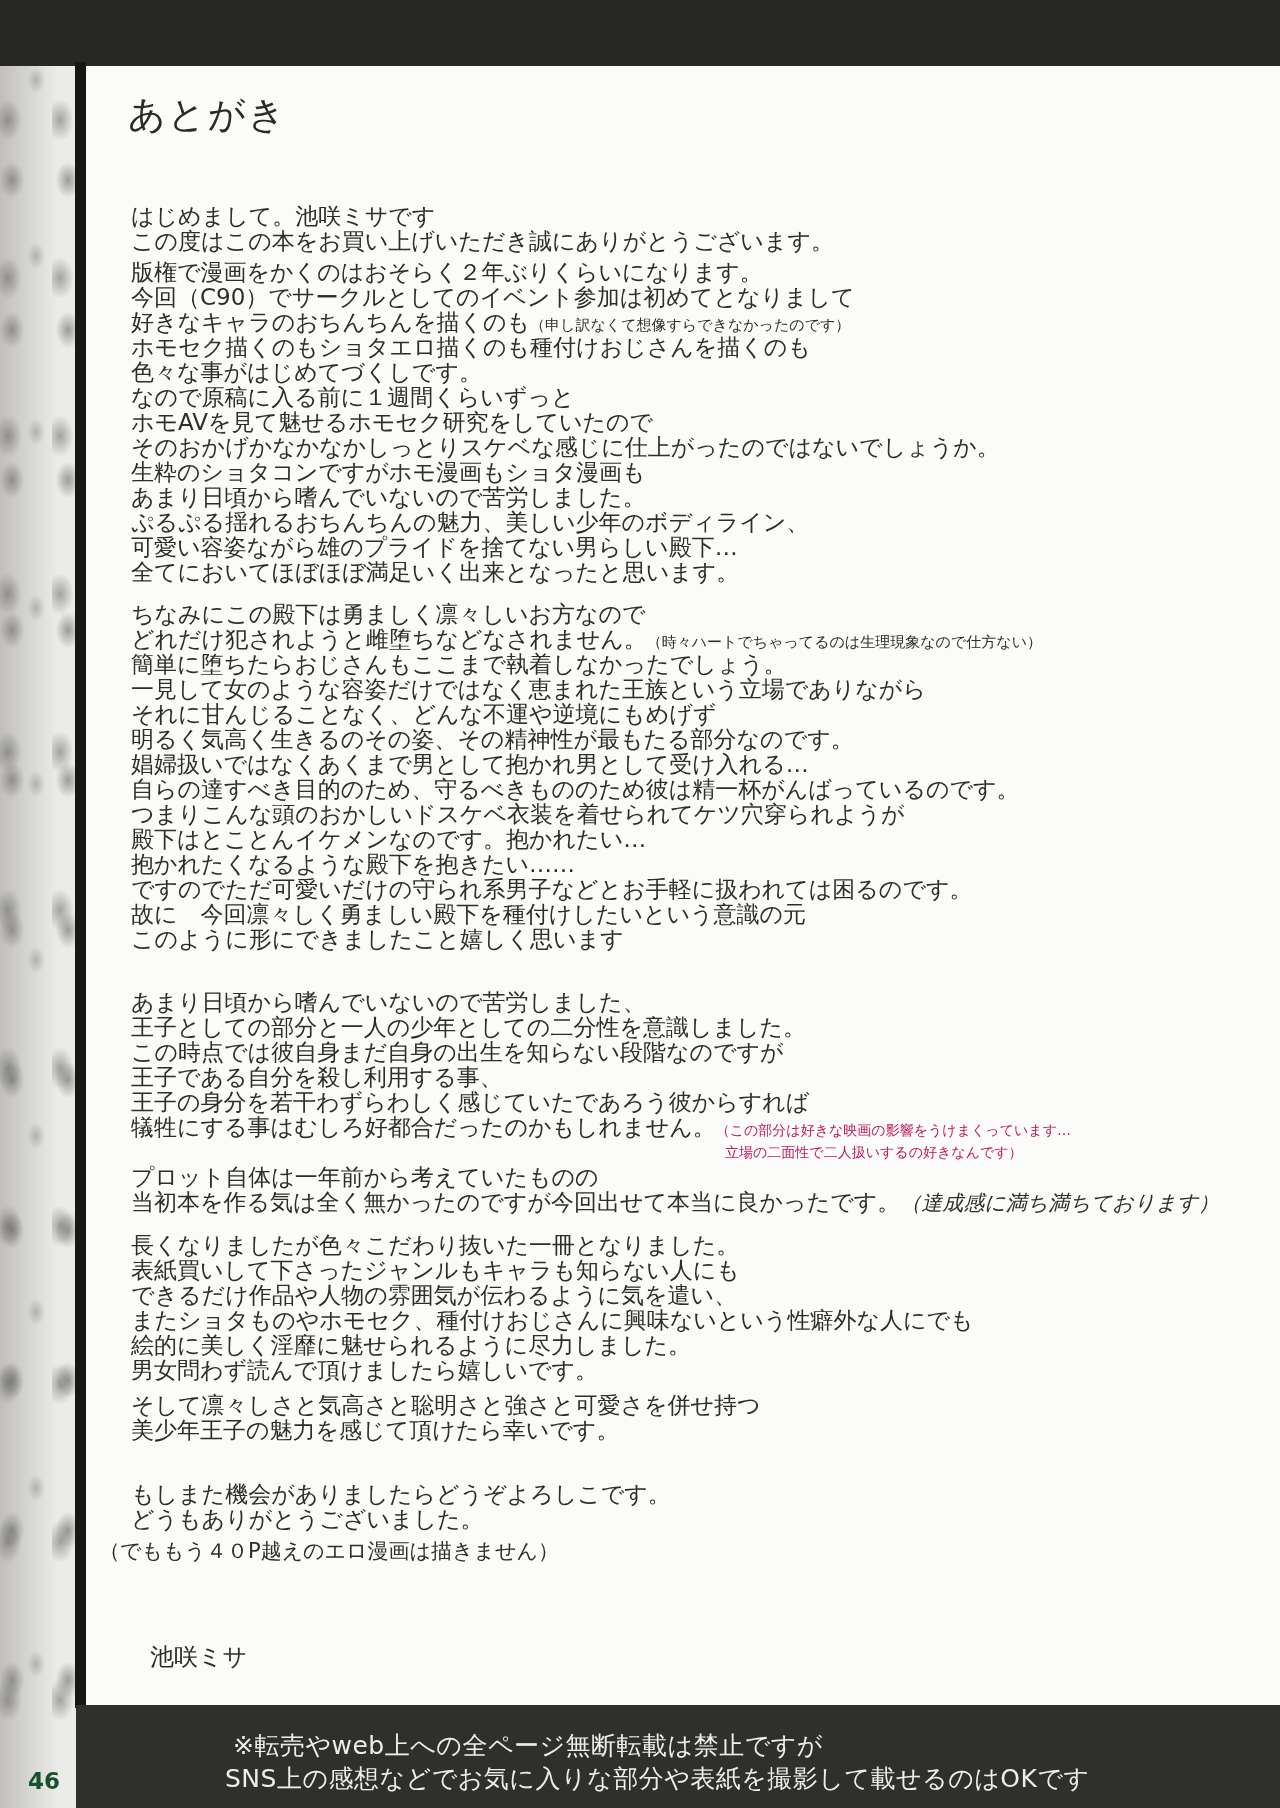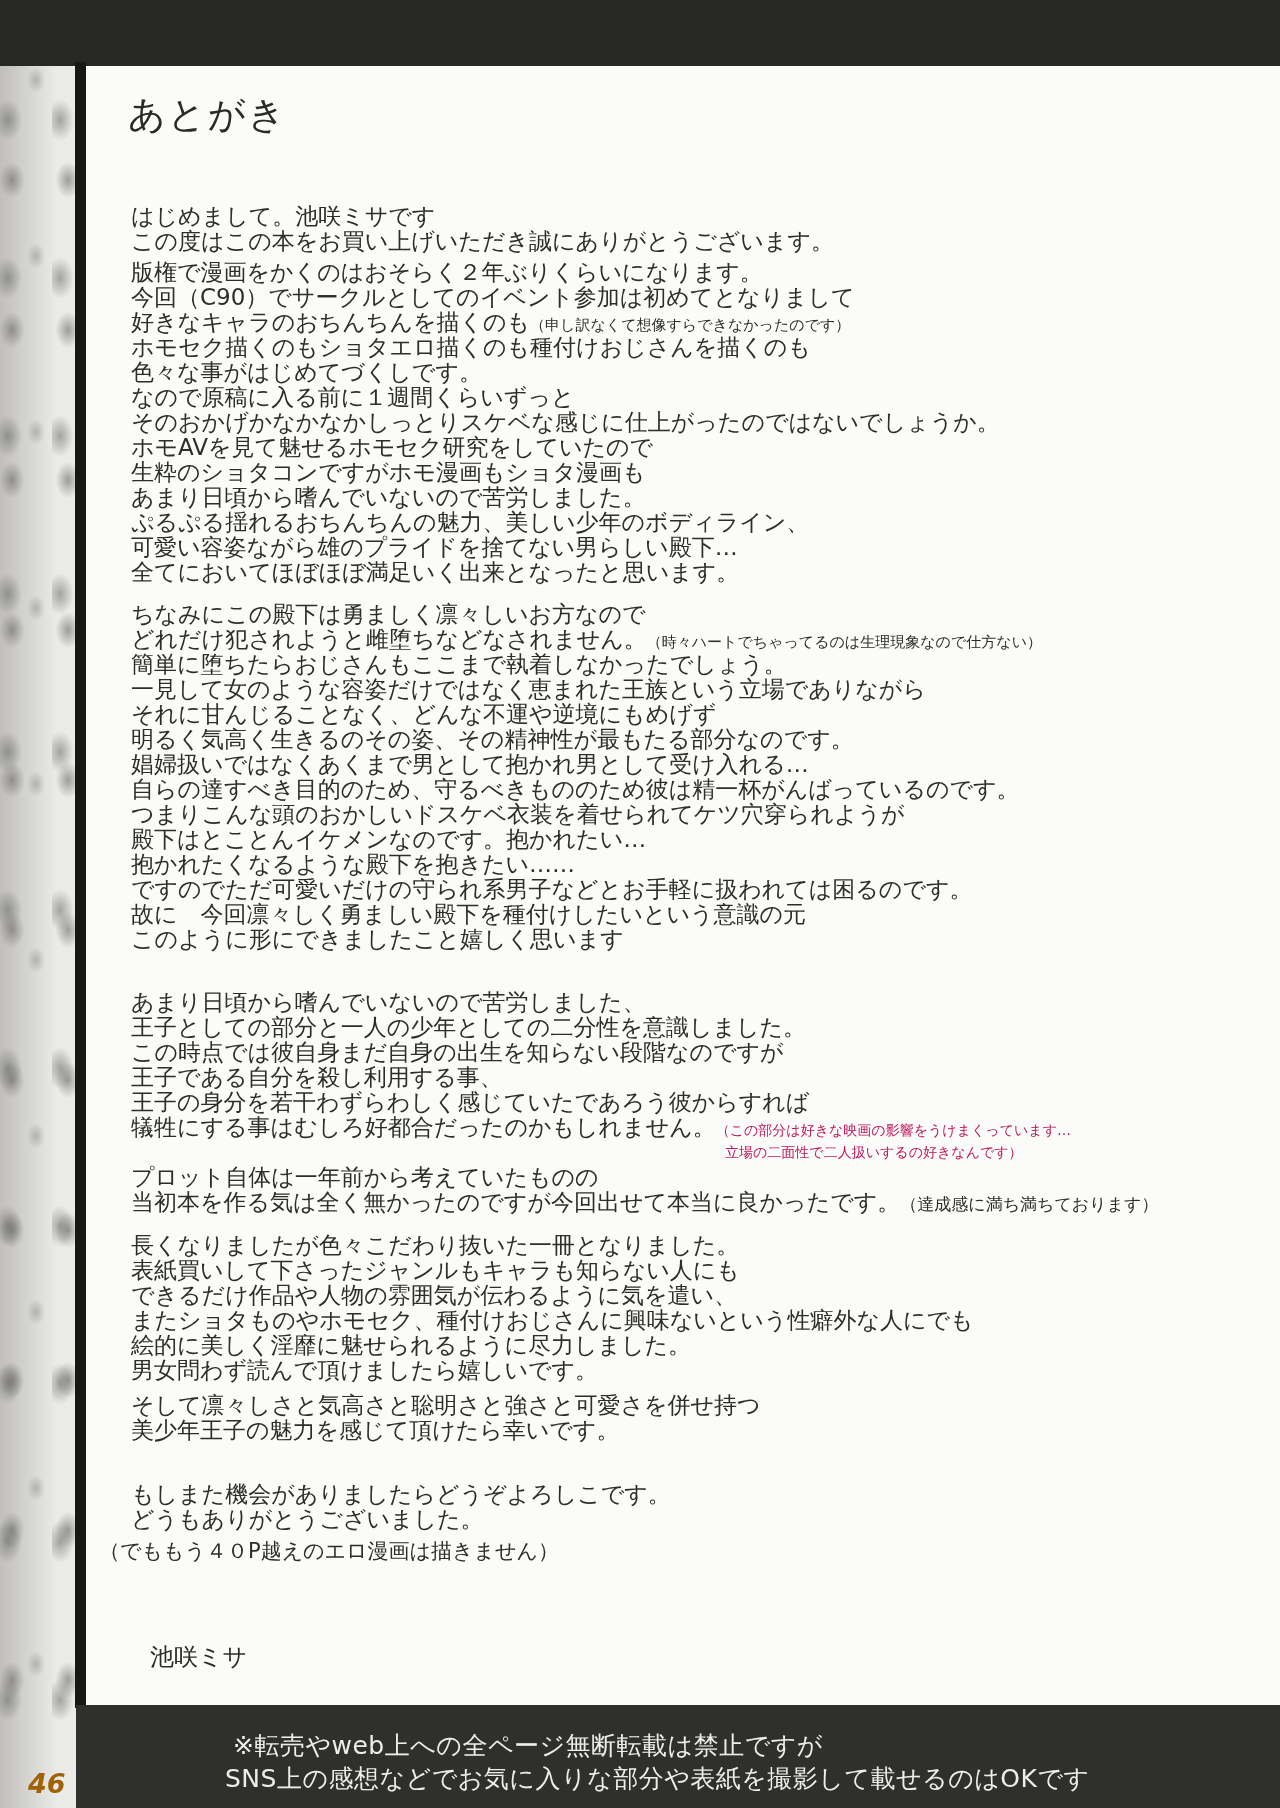--- a/index.html
+++ b/index.html
@@ -22,28 +22,28 @@
       linear-gradient(to right, rgba(70,70,66,.18), rgba(255,255,255,.45) 75%);
     background-size:56px 150px,62px 176px,52px 158px,100% 100%;
     background-repeat:repeat,repeat,repeat,no-repeat;
   }
   .top-band{position:absolute;left:0;top:0;width:1280px;height:66px;background:#272726;}
   .page-border-left{position:absolute;left:75px;top:62px;width:11px;height:1646px;background:#171715;}
   .footer-band{position:absolute;left:76px;top:1705px;width:1204px;height:103px;background:#2f2f2e;}
   .footer-line{position:absolute;font-size:25px;color:#ededea;letter-spacing:.5px;white-space:nowrap;}
   .footer-line.l1{left:157px;top:24px;}
   .footer-line.l2{left:149px;top:57px;}
-  .page-number{position:absolute;left:28px;top:1768px;font-size:27px;font-weight:600;color:#a16207;font-style:italic;}
+  .page-number{position:absolute;left:28px;top:1768px;font-size:23px;font-weight:600;color:#14532d;}
   .title{position:absolute;left:128px;top:90px;font-size:37px;color:#2a2a28;letter-spacing:2px;white-space:nowrap;}
   .para{position:absolute;left:131px;font-size:23px;line-height:25px;white-space:nowrap;}
   .line{height:25px;}
   .note{font-size:15px;color:#2e2d2b;text-align:right;}
   .note-faint{font-size:14px;color:#be185d;}
   .indent-note{padding-left:594px;}
-  .midnote{font-size:17px;}
+  .midnote{font-size:21px;font-style:italic;}
   .small-line{font-size:21px;margin-left:-32px;margin-top:7px;}
   .signature{position:absolute;left:150px;top:1641px;font-size:24px;white-space:nowrap;}
 </style>
 </head>
 <body>
 
 <div class="canvas">
 
   <div class="edge"></div>
   <div class="top-band"></div>
@@ -56,22 +56,22 @@
     <div class="line">この度はこの本をお買い上げいただき誠にありがとうございます。</div>
   </div>
 
   <div class="para" style="top:260px">
     <div class="line">版権で漫画をかくのはおそらく２年ぶりくらいになります。</div>
     <div class="line">今回（C90）でサークルとしてのイベント参加は初めてとなりまして</div>
     <div class="line"><span>好きなキャラのおちんちんを描くのも</span><span class="note">（申し訳なくて想像すらできなかったのです）</span></div>
     <div class="line">ホモセク描くのもショタエロ描くのも種付けおじさんを描くのも</div>
     <div class="line">色々な事がはじめてづくしです。</div>
     <div class="line">なので原稿に入る前に１週間くらいずっと</div>
+    <div class="line">ホモAVを見て魅せるホモセク研究をしていたので</div>
     <div class="line">そのおかげかなかなかしっとりスケベな感じに仕上がったのではないでしょうか。</div>
-    <div class="line">ホモAVを見て魅せるホモセク研究をしていたので</div>
     <div class="line">生粋のショタコンですがホモ漫画もショタ漫画も</div>
     <div class="line">あまり日頃から嗜んでいないので苦労しました。</div>
     <div class="line">ぷるぷる揺れるおちんちんの魅力、美しい少年のボディライン、</div>
     <div class="line">可愛い容姿ながら雄のプライドを捨てない男らしい殿下…</div>
     <div class="line">全てにおいてほぼほぼ満足いく出来となったと思います。</div>
   </div>
 
   <div class="para" style="top:602px">
     <div class="line">ちなみにこの殿下は勇ましく凛々しいお方なので</div>
     <div class="line"><span>どれだけ犯されようと雌堕ちなどなされません。</span><span class="note">（時々ハートでちゃってるのは生理現象なので仕方ない）</span></div>

